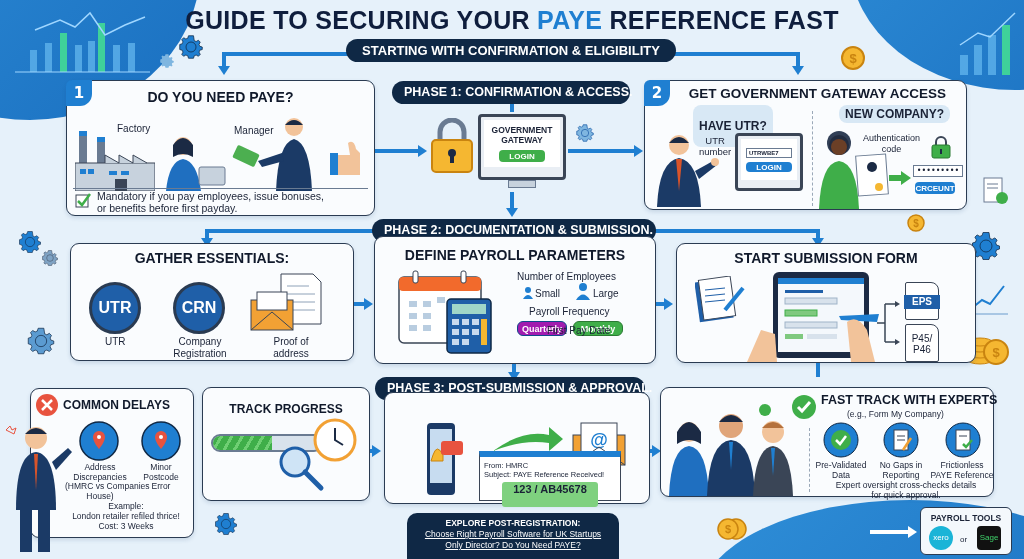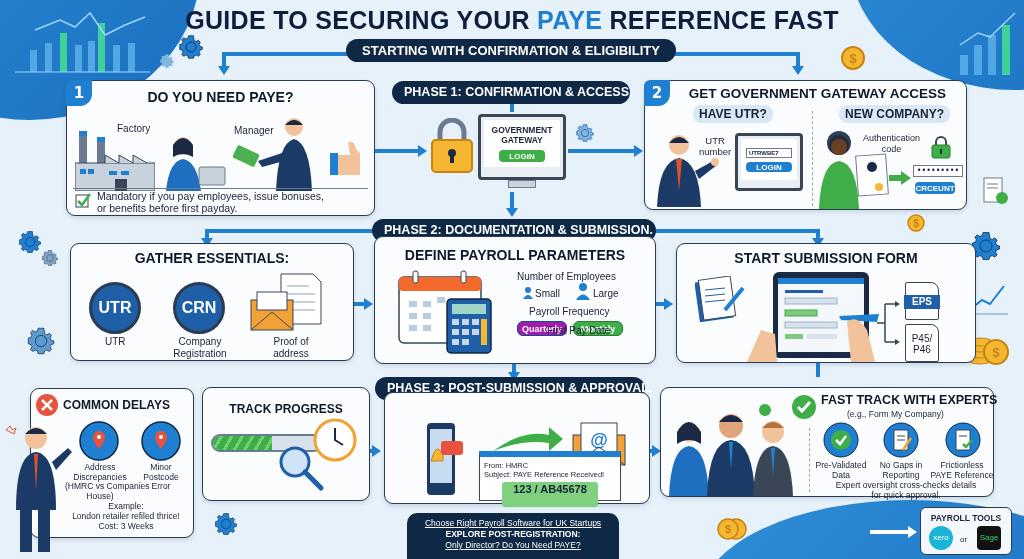--- a/index.html
+++ b/index.html
@@ -153,21 +153,21 @@
   <div class="btn" style="left:18px;top:33px;width:46px;height:12px;background:#3fae49;">LOGIN</div>
 </div>
 <div style="position:absolute;left:508px;top:180px;width:28px;height:8px;background:#c7d2dd;border:1.5px solid #6a7b92"></div>
 <svg class="gear" style="left:574px;top:122px" width="22" height="22" viewBox="0 0 24 24">
     <path fill="#7fb6e0" stroke="#1f5fa8" stroke-width=".8" d="M12 8a4 4 0 100 8 4 4 0 000-8zm9 4l-2-.6a7 7 0 00-.6-1.5l1-1.8-1.5-1.5-1.8 1a7 7 0 00-1.5-.6L14 3h-4l-.6 2a7 7 0 00-1.5.6l-1.8-1L4.6 6.1l1 1.8a7 7 0 00-.6 1.5L3 10v4l2 .6a7 7 0 00.6 1.5l-1 1.8 1.5 1.5 1.8-1a7 7 0 001.5.6L10 21h4l.6-2a7 7 0 001.5-.6l1.8 1 1.5-1.5-1-1.8a7 7 0 00.6-1.5L21 14z"></path>
   </svg>
 
 <div class="card" style="left:644px;top:80px;width:323px;height:130px;">
   <div class="num-badge">2</div>
   <div class="card-title" style="top:5px;left:24px;font-size:13.5px;">GET GOVERNMENT GATEWAY ACCESS</div>
-  <div class="lbl" style="left:48px;top:24px;background:#d8e8f5;border-radius:8px;padding:2px 6px;font-weight:700;font-size:12px;line-height:14px;">HAVE UTR?</div>
+  <div class="lbl" style="left:48px;top:24px;background:#d8e8f5;border-radius:8px;padding:14px 6px;font-weight:700;font-size:12px;line-height:14px;">HAVE UTR?</div>
   <div class="lbl" style="left:194px;top:24px;background:#d8e8f5;border-radius:8px;padding:2px 6px;font-weight:700;font-size:12px;line-height:14px;">NEW COMPANY?</div>
   <div class="divider-dash" style="left:167px;top:30px;height:95px;"></div>
 
   <svg style="position:absolute;left:6px;top:50px" width="70" height="76" viewBox="0 0 70 76">
     <circle cx="28" cy="14" r="10" fill="#f2c39a"></circle>
       <path d="M18 12 Q28 0 38 12z" fill="#1b2a44"></path>
     <path d="M6 76 Q8 30 28 27 Q48 30 50 76z" fill="#1b3a66"></path>
     <path d="M25 28 L28 60 L31 28z" fill="#d9542a"></path>
     <path d="M44 40 L62 30 L66 34 L48 48z" fill="#1b3a66"></path>
       <circle cx="64" cy="31" r="4" fill="#f2c39a"></circle>
@@ -459,22 +459,22 @@
   <div style="position:absolute;left:94px;top:58px;width:142px;height:50px;border:1.5px solid #3a4556;background:#fff;border-top:6px solid #1f7fd1;">
     <div class="lbl" style="left:4px;top:3px;font-size:7.5px;text-align:left;">From: HMRC</div>
     <div class="lbl" style="left:4px;top:12px;font-size:7.5px;text-align:left;">Subject: PAYE Reference Received!</div>
     <div style="position:absolute;left:22px;top:25px;width:96px;height:25px;background:#7fd17f;border-radius:3px;text-align:center;font-size:11px;font-weight:700;line-height:15px;font-family:'Liberation Sans',sans-serif;">123 / AB45678</div>
   </div>
 </div>
 <div class="arrow-h" style="left:650px;top:449px;width:6px;"></div>
 <div class="tri-r" style="left:652px;top:445px;"></div>
 
 <div style="position:absolute;left:407px;top:513px;width:212px;height:46px;background:#0f2845;border-radius:10px 10px 0 0;color:#fff;text-align:center;font-family:'Liberation Sans',sans-serif;font-size:8.5px;line-height:11px;padding-top:5px;">
+  <div style="font-weight:700;">EXPLORE POST-REGISTRATION:</div>
   <div style="text-decoration:underline;cursor:pointer;">Choose Right Payroll Software for UK Startups</div>
-  <div style="font-weight:700;">EXPLORE POST-REGISTRATION:</div>
   <div style="text-decoration:underline;cursor:pointer;">Only Director? Do You Need PAYE?</div>
 </div>
 
 <div class="card" style="left:660px;top:387px;width:334px;height:110px;">
   <svg style="position:absolute;left:8px;top:10px" width="130" height="98" viewBox="0 0 130 98">
     <circle cx="20" cy="34" r="10" fill="#f2c39a"></circle>
       <path d="M8 34 Q20 14 32 34 L32 46 Q20 38 8 46z" fill="#1b2a44"></path>
     <path d="M0 98 Q2 50 20 48 Q38 50 40 98z" fill="#1f6fc0"></path>
     <circle cx="62" cy="28" r="12" fill="#e0a57a"></circle>
       <path d="M50 24 Q62 10 74 24z" fill="#1b2a44"></path>

